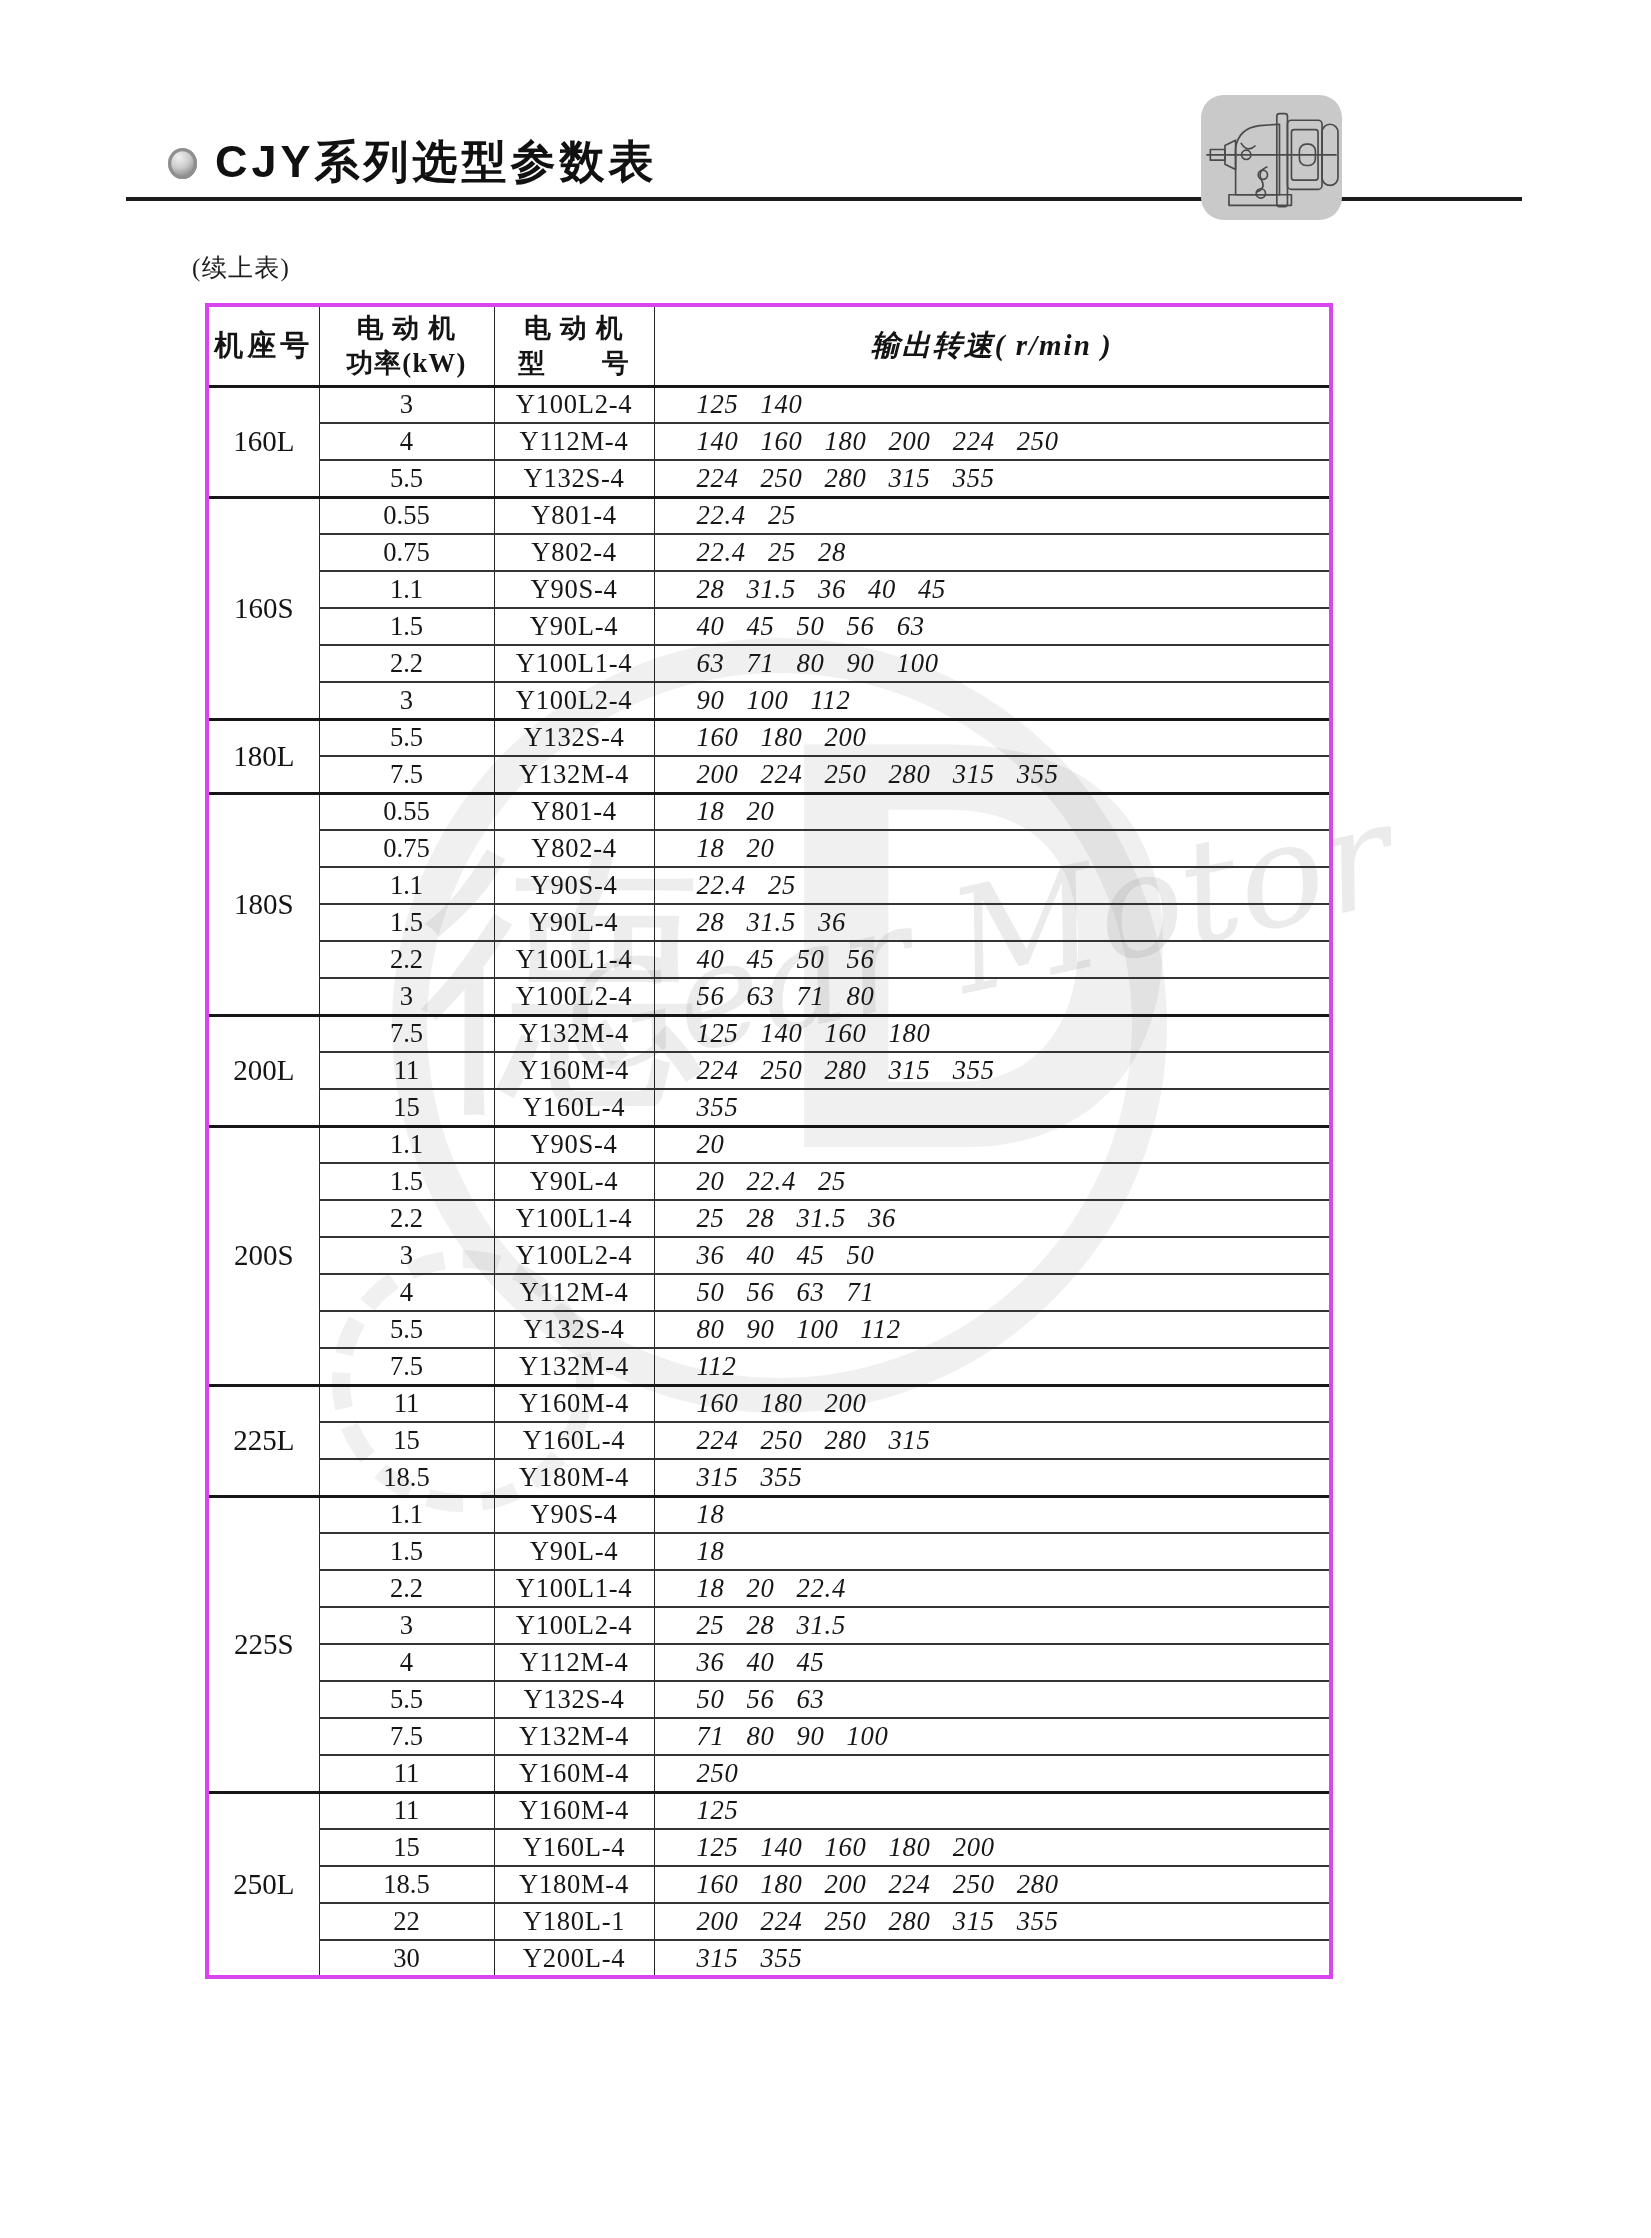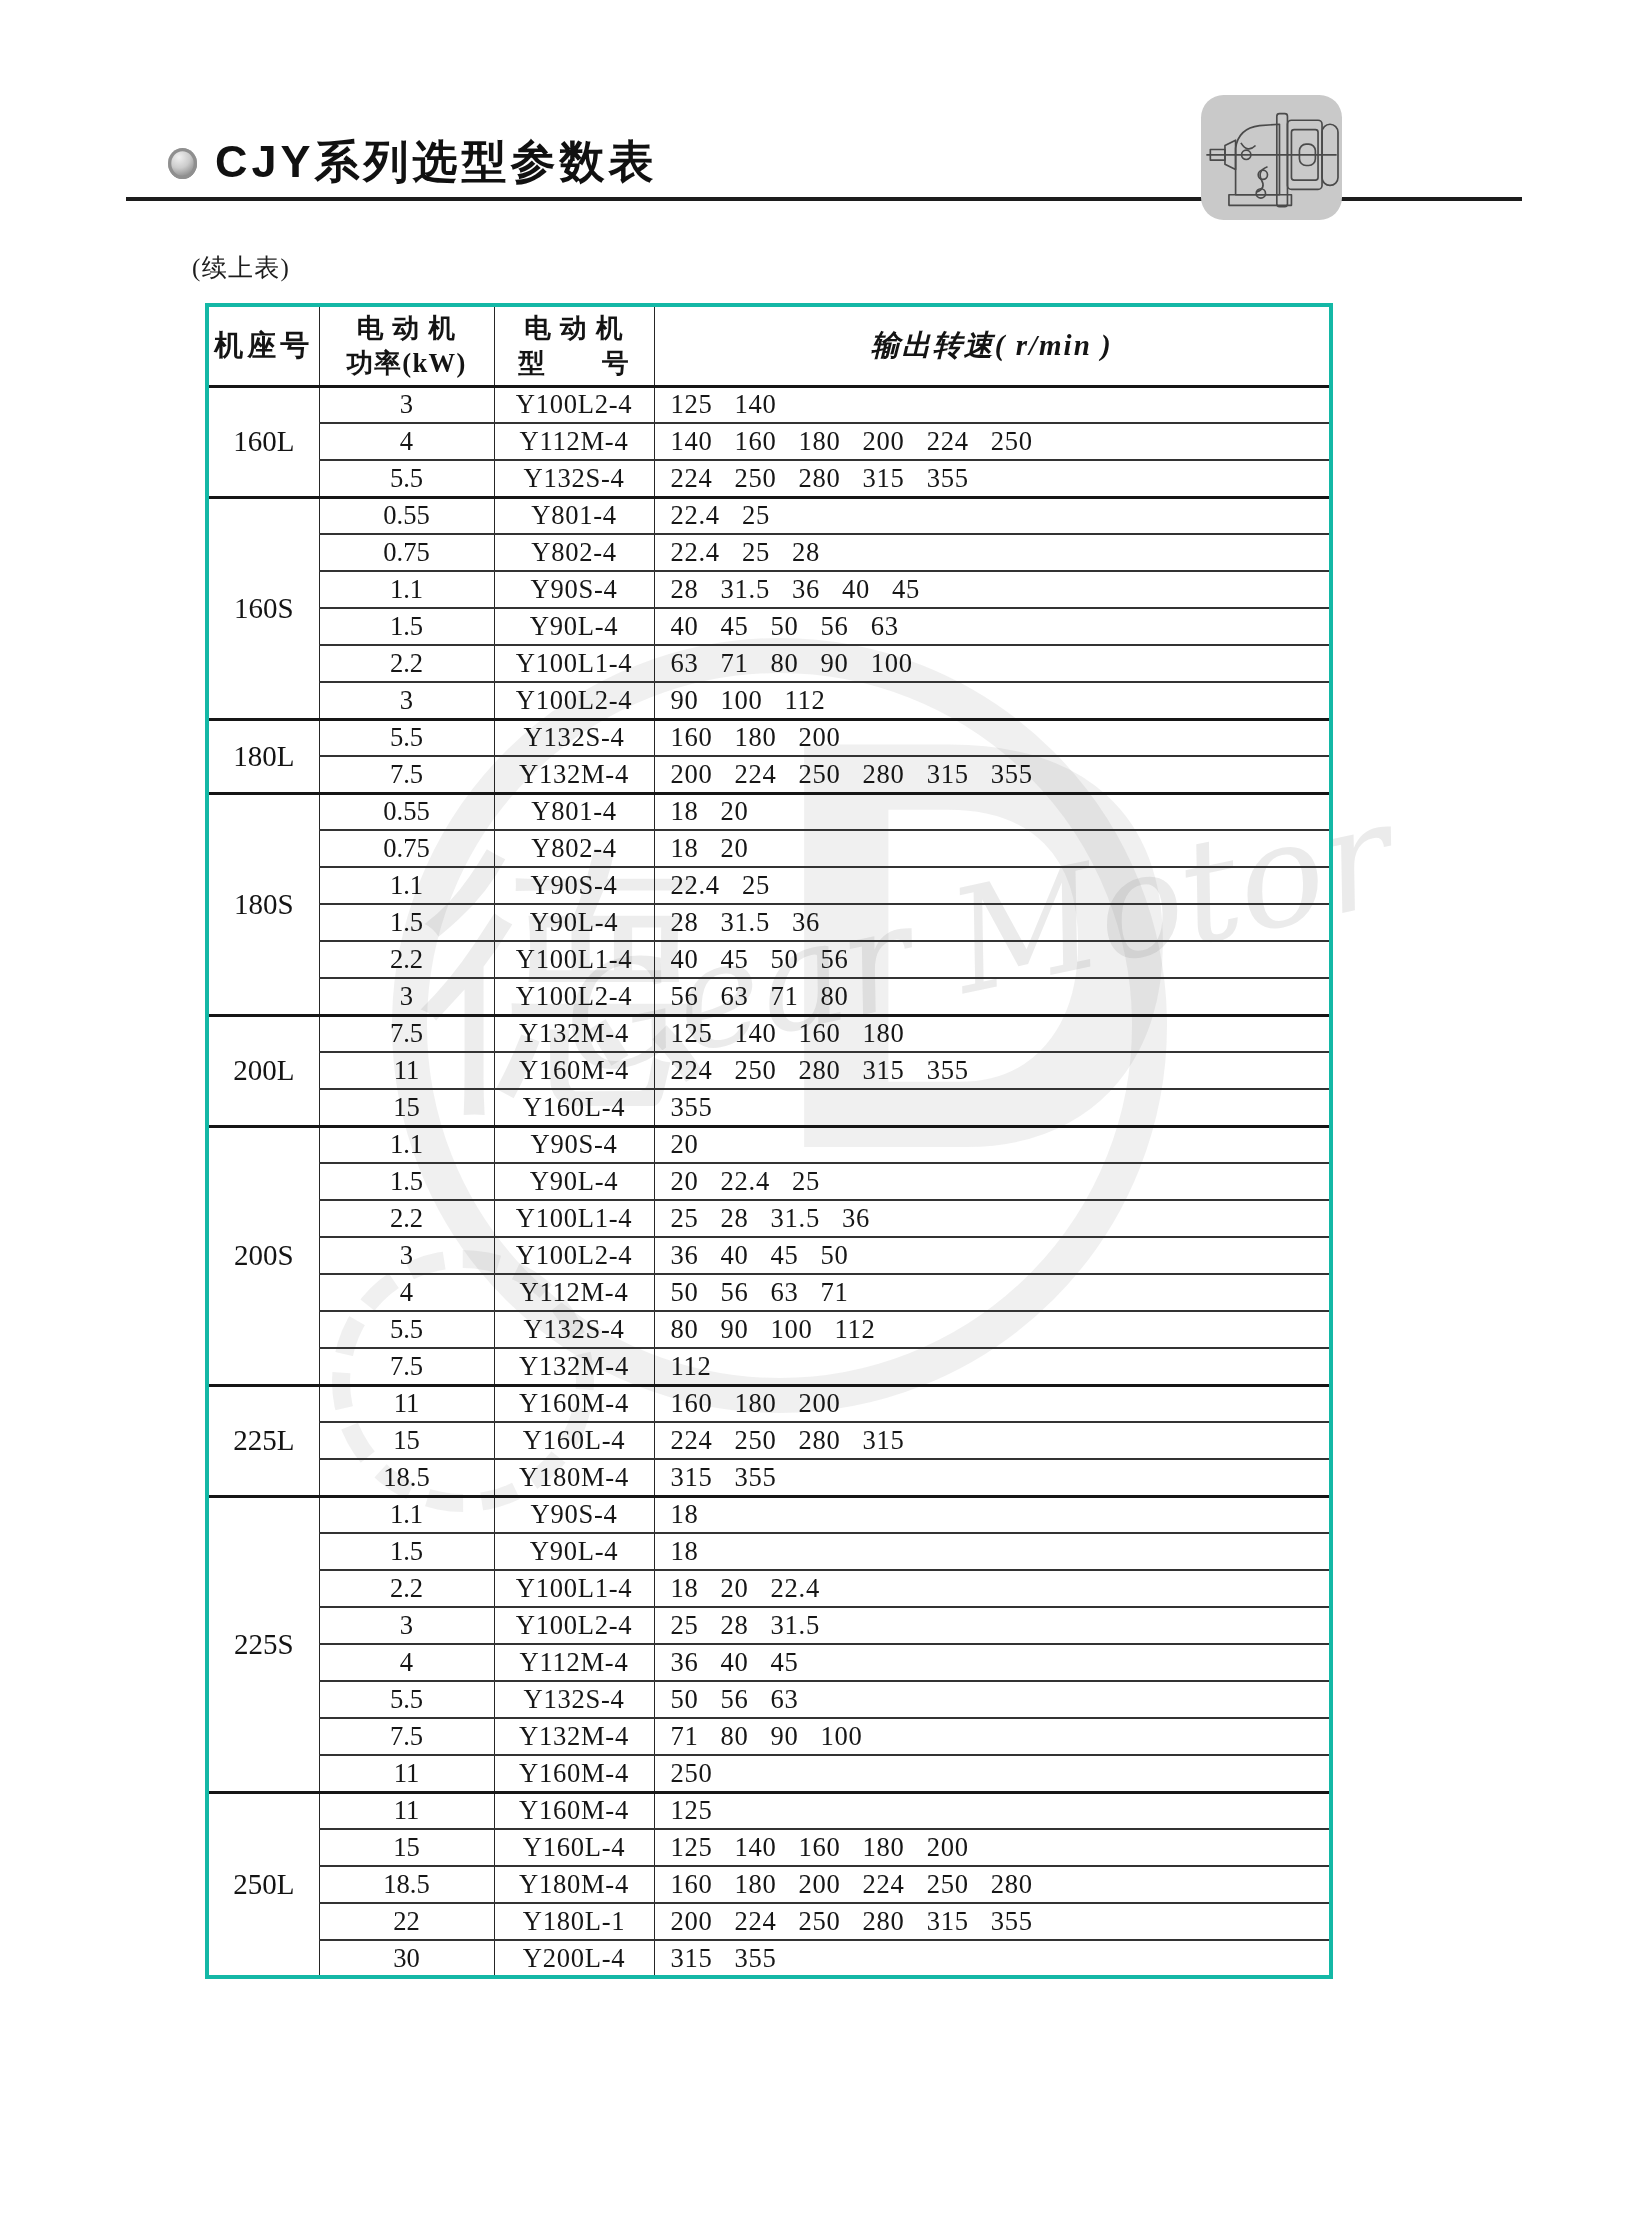--- a/index.html
+++ b/index.html
@@ -28,36 +28,36 @@
   .wm-char{position:absolute;left:419px;top:838px;font-size:286px;line-height:1;
            color:rgba(110,110,110,0.12);}
   .wm-d{position:absolute;left:765px;top:652px;font-family:"Liberation Sans",sans-serif;
         font-weight:700;font-size:585px;line-height:1;color:rgba(110,110,110,0.10);}
   .wm-script{position:absolute;left:565px;top:944px;font-size:143px;font-style:italic;
              color:rgba(110,110,110,0.14);transform:rotate(-12deg);transform-origin:0 50%;
              white-space:nowrap;font-family:"DejaVu Serif",serif;}
 
   
   .tablewrap{position:absolute;left:205px;top:303px;z-index:1;}
-  table{border-collapse:collapse;table-layout:fixed;width:1128px;border:4px solid #14b8a6;}
+  table{border-collapse:collapse;table-layout:fixed;width:1128px;border:4px solid #d946ef;}
   th,td{padding:0;background:transparent;vertical-align:middle;}
   thead tr{height:81px;}
   tbody tr{height:37px;}
   .v{border-left:1.3px solid #262626;}
   thead th{border-bottom:2.7px solid #1a1a1a;}
   tbody tr.group-start td{border-top:3.3px solid #161616;}
   tbody tr.in-group td{border-top:2.7px double #333333;}
   .h-cn{font-weight:700;color:#141414;}
   .h-frame{font-size:29px;letter-spacing:4px;text-align:center;}
   .h-two{font-size:26.6px;line-height:35px;letter-spacing:1.3px;text-align:center;}
   .h-speed{font-size:29px;letter-spacing:2px;text-align:center;font-style:italic;}
   .frame-cell{font-size:29px;text-align:center;color:#141414;}
   .power-cell{font-size:26.6px;text-align:center;}
   .model-cell{font-size:26.6px;text-align:center;letter-spacing:0.7px;}
-  .speeds-cell{font-size:26.6px;text-align:left;padding-left:16px;white-space:pre;letter-spacing:0.7px;}
+  .speeds-cell{font-size:26.6px;text-align:left;padding-left:42px;white-space:pre;letter-spacing:0.7px;font-style:italic;}
 </style>
 </head>
 <body>
 
 <div class="page">
 
   <div class="wm">
     <div class="wm-circle"></div>
     <div class="wm-gear"></div>
     <div class="wm-char">德</div>

